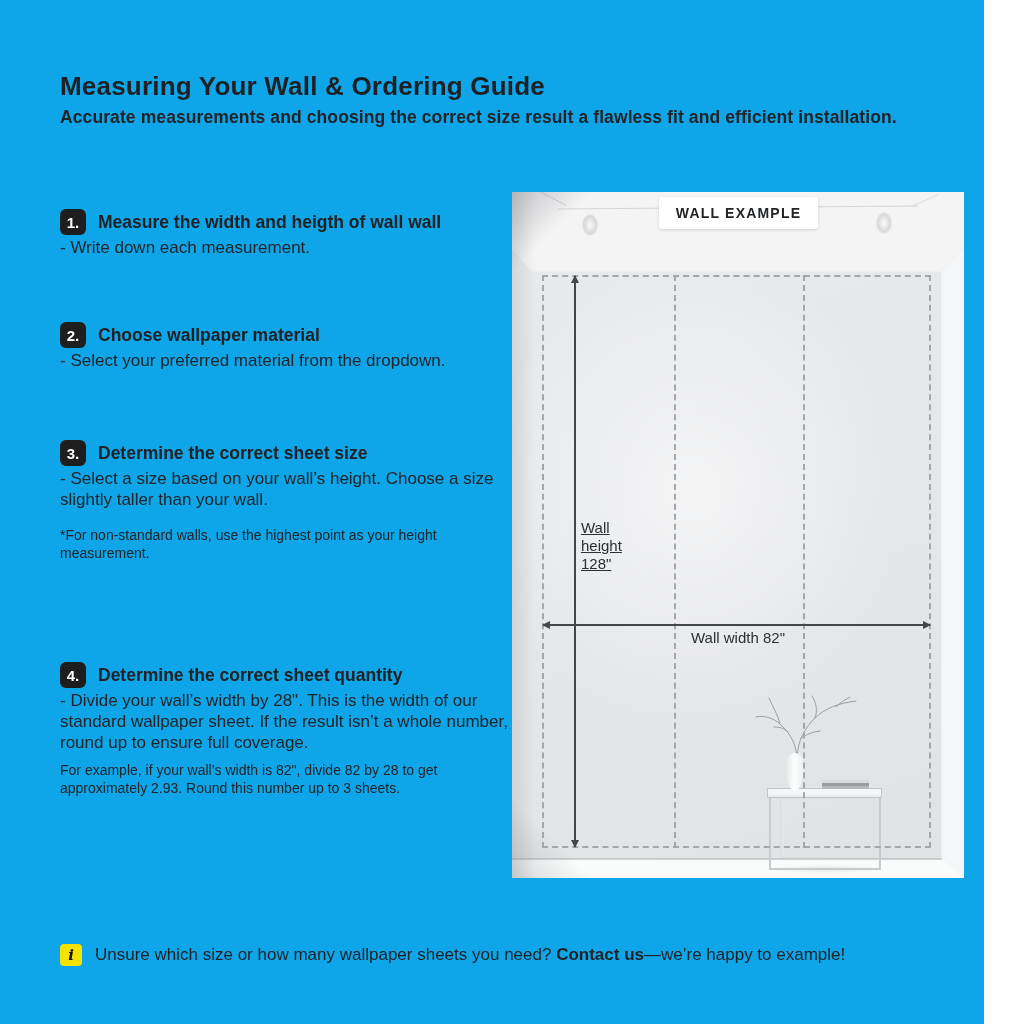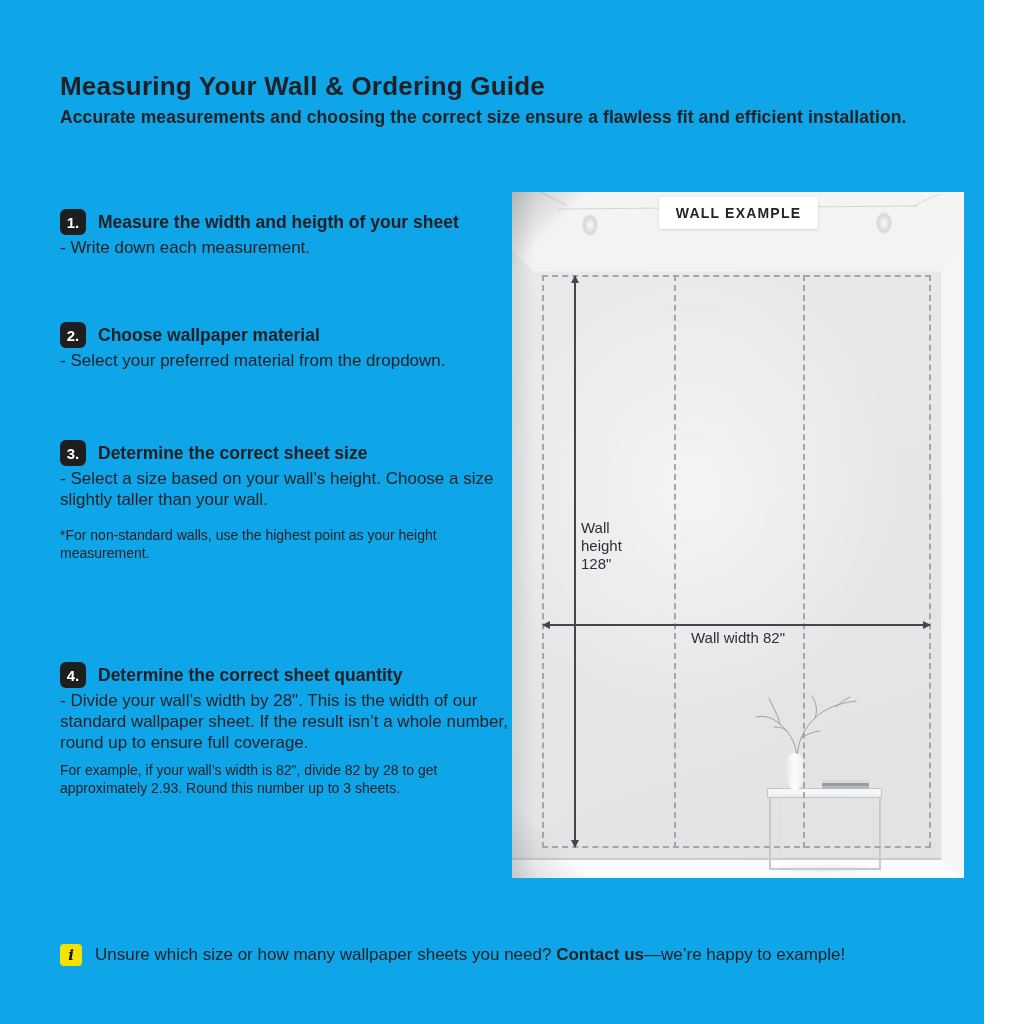--- a/index.html
+++ b/index.html
@@ -65,41 +65,41 @@
   .arrow-v{position:absolute;left:62px;top:84px;width:1.5px;height:571px;background:#43474b;}
   .arrow-v::before{content:"";position:absolute;top:-1px;left:-3px;width:0;height:0;
     border-left:4px solid transparent;border-right:4px solid transparent;border-bottom:8px solid #43474b;}
   .arrow-v::after{content:"";position:absolute;bottom:-1px;left:-3px;width:0;height:0;
     border-left:4px solid transparent;border-right:4px solid transparent;border-top:8px solid #43474b;}
   .arrow-h{position:absolute;left:31px;top:432px;height:1.5px;width:387px;background:#43474b;}
   .arrow-h::before{content:"";position:absolute;left:-1px;top:-3px;width:0;height:0;
     border-top:4px solid transparent;border-bottom:4px solid transparent;border-right:8px solid #43474b;}
   .arrow-h::after{content:"";position:absolute;right:-1px;top:-3px;width:0;height:0;
     border-top:4px solid transparent;border-bottom:4px solid transparent;border-left:8px solid #43474b;}
-  .height-label{position:absolute;left:69px;top:327px;font-size:15px;line-height:18px;color:#2c2f33;white-space:pre-line;}
+  .height-label{position:absolute;left:69px;top:327px;font-size:15px;line-height:18px;color:#2c2f33;white-space:pre-line;text-decoration:underline;}
   .width-label{position:absolute;left:226px;top:437px;transform:translateX(-50%);font-size:15px;color:#2c2f33;white-space:nowrap;}
   .wall-badge{position:absolute;left:147px;top:5px;width:159px;height:32px;background:#ffffff;border-radius:3px;
     box-shadow:0 1px 3px rgba(0,0,0,.14);display:flex;align-items:center;justify-content:center;
     font-size:14px;font-weight:700;letter-spacing:1.2px;color:#212327;}
 </style>
 </head>
 <body>
 
 <div class="page">
 
   <h1 class="page-title">Measuring Your Wall &amp; Ordering Guide</h1>
 
   <div class="intro">
-    <div>Accurate measurements and choosing the correct size ensure a flawless fit and efficient installation.</div>
+    <div>Accurate measurements and choosing the correct size result a flawless fit and efficient installation.</div>
   </div>
 
   <div class="step step-1">
     <div class="step-header">
       <span class="step-num">1.</span>
-      <span class="step-heading">Measure the width and heigth of your sheet</span>
+      <span class="step-heading">Measure the width and heigth of wall wall</span>
     </div>
     <div class="step-body">- Write down each measurement.</div>
   </div>
 
   <div class="step step-2">
     <div class="step-header">
       <span class="step-num">2.</span>
       <span class="step-heading">Choose wallpaper material</span>
     </div>
     <div class="step-body">- Select your preferred material from the dropdown.</div>

